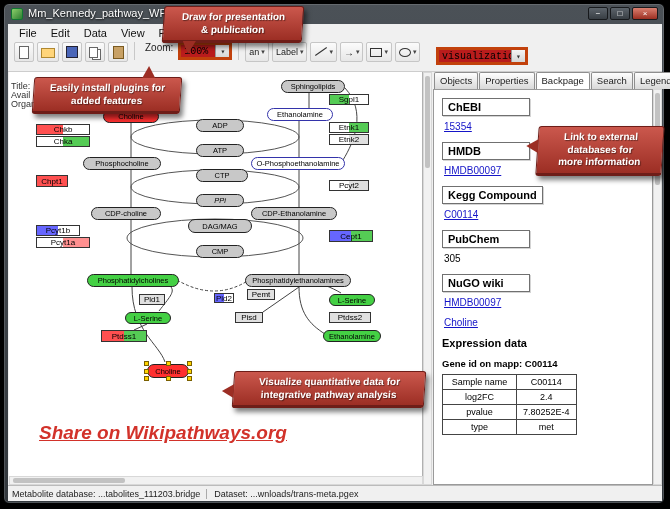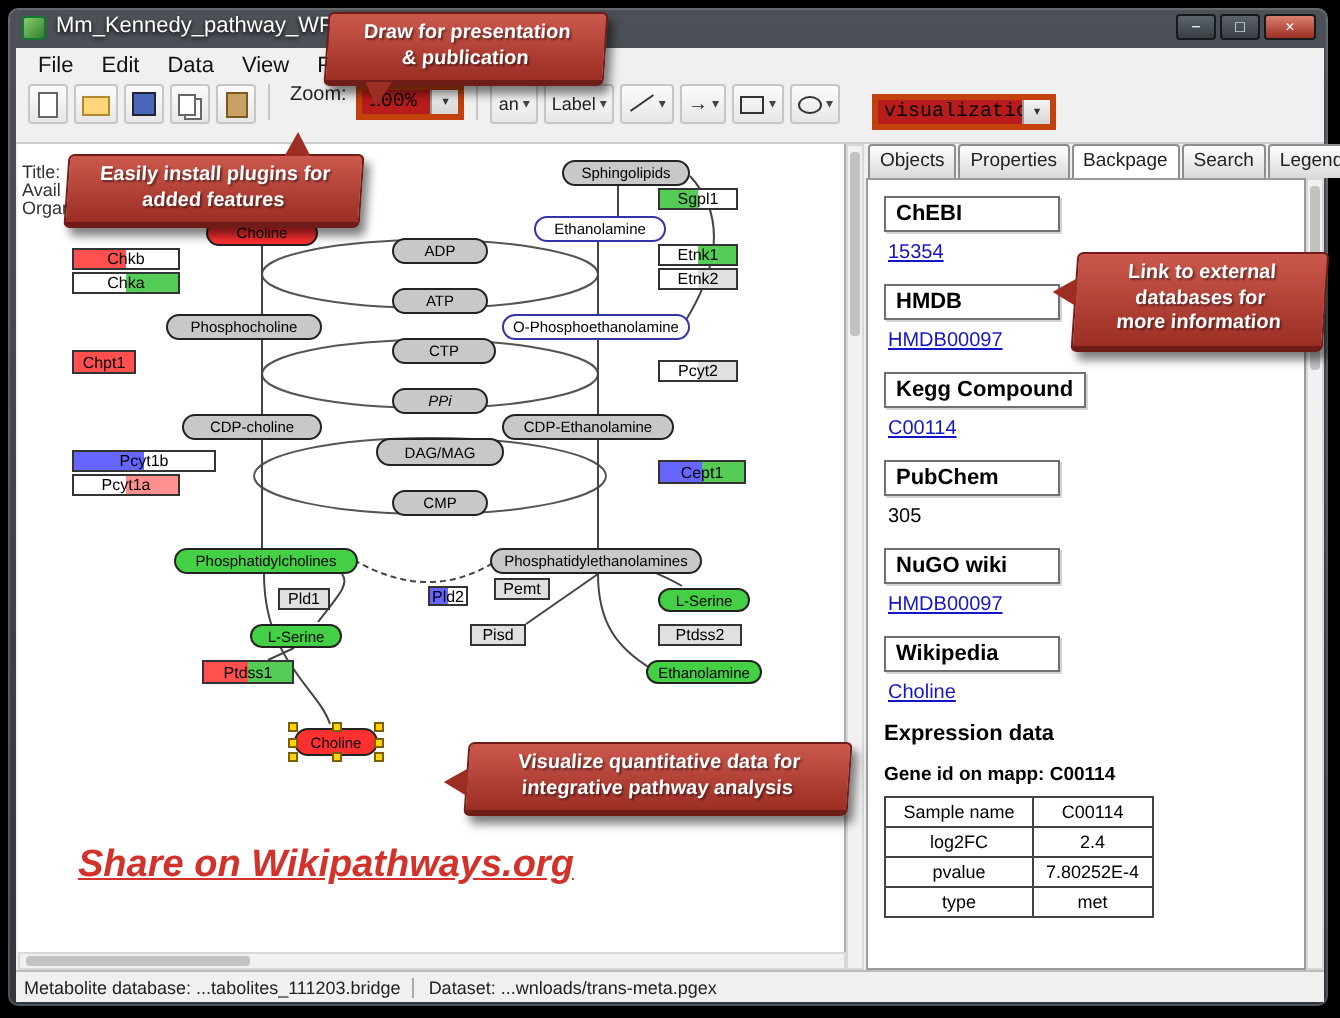--- a/index.html
+++ b/index.html
@@ -265,21 +265,21 @@
             <div class="handle" style="left: 135px; top: 304px;"></div>
             <div class="handle" style="left: 157px; top: 304px;"></div>
             <div class="handle" style="left: 178px; top: 304px;"></div>
             <div class="gene" style="left: 27px; top: 52px; width: 54px; height: 11px; background: linear-gradient(90deg, rgb(255, 80, 80) 0px, rgb(255, 80, 80) 50%, rgb(255, 255, 255) 50%, rgb(255, 255, 255) 100%);">Chkb</div>
             <div class="gene" style="left: 27px; top: 64px; width: 54px; height: 11px; background: linear-gradient(90deg, rgb(255, 255, 255) 0px, rgb(255, 255, 255) 50%, rgb(85, 204, 85) 50%, rgb(85, 204, 85) 100%);">Chka</div>
             <div class="gene" style="left: 320px; top: 22px; width: 40px; height: 11px; background: linear-gradient(90deg, rgb(85, 204, 85) 0px, rgb(85, 204, 85) 50%, rgb(255, 255, 255) 50%, rgb(255, 255, 255) 100%);">Sgpl1</div>
             <div class="gene" style="left: 320px; top: 50px; width: 40px; height: 11px; background: linear-gradient(90deg, rgb(255, 255, 255) 0px, rgb(255, 255, 255) 50%, rgb(85, 204, 85) 50%, rgb(85, 204, 85) 100%);">Etnk1</div>
             <div class="gene" style="left: 320px; top: 62px; width: 40px; height: 11px; background: linear-gradient(90deg, rgb(255, 255, 255) 0px, rgb(255, 255, 255) 50%, rgb(224, 224, 224) 50%, rgb(224, 224, 224) 100%);">Etnk2</div>
             <div class="gene" style="left: 27px; top: 103px; width: 32px; height: 12px; background: linear-gradient(90deg, rgb(255, 80, 80) 0px, rgb(255, 80, 80) 50%, rgb(255, 80, 80) 50%, rgb(255, 80, 80) 100%);">Chpt1</div>
             <div class="gene" style="left: 320px; top: 108px; width: 40px; height: 11px; background: linear-gradient(90deg, rgb(255, 255, 255) 0px, rgb(255, 255, 255) 50%, rgb(224, 224, 224) 50%, rgb(224, 224, 224) 100%);">Pcyt2</div>
-            <div class="gene" style="left: 27px; top: 153px; width: 72px; height: 11px; background: linear-gradient(90deg, rgb(102, 102, 255) 0px, rgb(102, 102, 255) 50%, rgb(255, 255, 255) 50%, rgb(255, 255, 255) 100%);">Pcyt1b</div>
+            <div class="gene" style="left: 27px; top: 153px; width: 44px; height: 11px; background: linear-gradient(90deg, rgb(102, 102, 255) 0px, rgb(102, 102, 255) 50%, rgb(255, 255, 255) 50%, rgb(255, 255, 255) 100%);">Pcyt1b</div>
             <div class="gene" style="left: 27px; top: 165px; width: 54px; height: 11px; background: linear-gradient(90deg, rgb(255, 255, 255) 0px, rgb(255, 255, 255) 50%, rgb(255, 144, 144) 50%, rgb(255, 144, 144) 100%);">Pcyt1a</div>
             <div class="gene" style="left: 320px; top: 158px; width: 44px; height: 12px; background: linear-gradient(90deg, rgb(102, 102, 255) 0px, rgb(102, 102, 255) 50%, rgb(85, 204, 85) 50%, rgb(85, 204, 85) 100%);">Cept1</div>
             <div class="gene" style="left: 130px; top: 222px; width: 26px; height: 11px; background: linear-gradient(90deg, rgb(224, 224, 224) 0px, rgb(224, 224, 224) 50%, rgb(224, 224, 224) 50%, rgb(224, 224, 224) 100%);">Pld1</div>
             <div class="gene" style="left: 205px; top: 221px; width: 20px; height: 10px; background: linear-gradient(90deg, rgb(102, 102, 255) 0px, rgb(102, 102, 255) 50%, rgb(255, 255, 255) 50%, rgb(255, 255, 255) 100%);">Pld2</div>
             <div class="gene" style="left: 238px; top: 217px; width: 28px; height: 11px; background: linear-gradient(90deg, rgb(224, 224, 224) 0px, rgb(224, 224, 224) 50%, rgb(224, 224, 224) 50%, rgb(224, 224, 224) 100%);">Pemt</div>
             <div class="gene" style="left: 226px; top: 240px; width: 28px; height: 11px; background: linear-gradient(90deg, rgb(224, 224, 224) 0px, rgb(224, 224, 224) 50%, rgb(224, 224, 224) 50%, rgb(224, 224, 224) 100%);">Pisd</div>
             <div class="gene" style="left: 320px; top: 240px; width: 42px; height: 11px; background: linear-gradient(90deg, rgb(224, 224, 224) 0px, rgb(224, 224, 224) 50%, rgb(224, 224, 224) 50%, rgb(224, 224, 224) 100%);">Ptdss2</div>
             <div class="gene" style="left: 92px; top: 258px; width: 46px; height: 12px; background: linear-gradient(90deg, rgb(255, 80, 80) 0px, rgb(255, 80, 80) 50%, rgb(85, 204, 85) 50%, rgb(85, 204, 85) 100%);">Ptdss1</div>
           </div>
         <div class="info-labels">
@@ -305,21 +305,21 @@
             <div class="tab">Search</div>
             <div class="tab">Legend</div>
           </div>
         <div class="panel">
           <div>
               <div class="bp-section"><div class="bp-header">ChEBI</div><span class="bp-link">15354</span></div>
               <div class="bp-section"><div class="bp-header">HMDB</div><span class="bp-link">HMDB00097</span></div>
               <div class="bp-section"><div class="bp-header">Kegg Compound</div><span class="bp-link">C00114</span></div>
               <div class="bp-section"><div class="bp-header">PubChem</div><span class="bp-value">305</span></div>
               <div class="bp-section"><div class="bp-header">NuGO wiki</div><span class="bp-link">HMDB00097</span></div>
-              <div class="bp-section"><div class="bp-header">Wikipedia</div><span class="bp-link">Choline</span></div>
+              <div class="bp-section"><span class="bp-link">Choline</span></div>
             </div>
           <div class="exp-title">Expression data</div>
           <div class="gene-id">Gene id on mapp: C00114</div>
           <table class="exp-table">
               <tbody>
                 <tr>
                   <td>Sample name</td>
                   <td>C00114</td>
                 </tr>
                 <tr>

